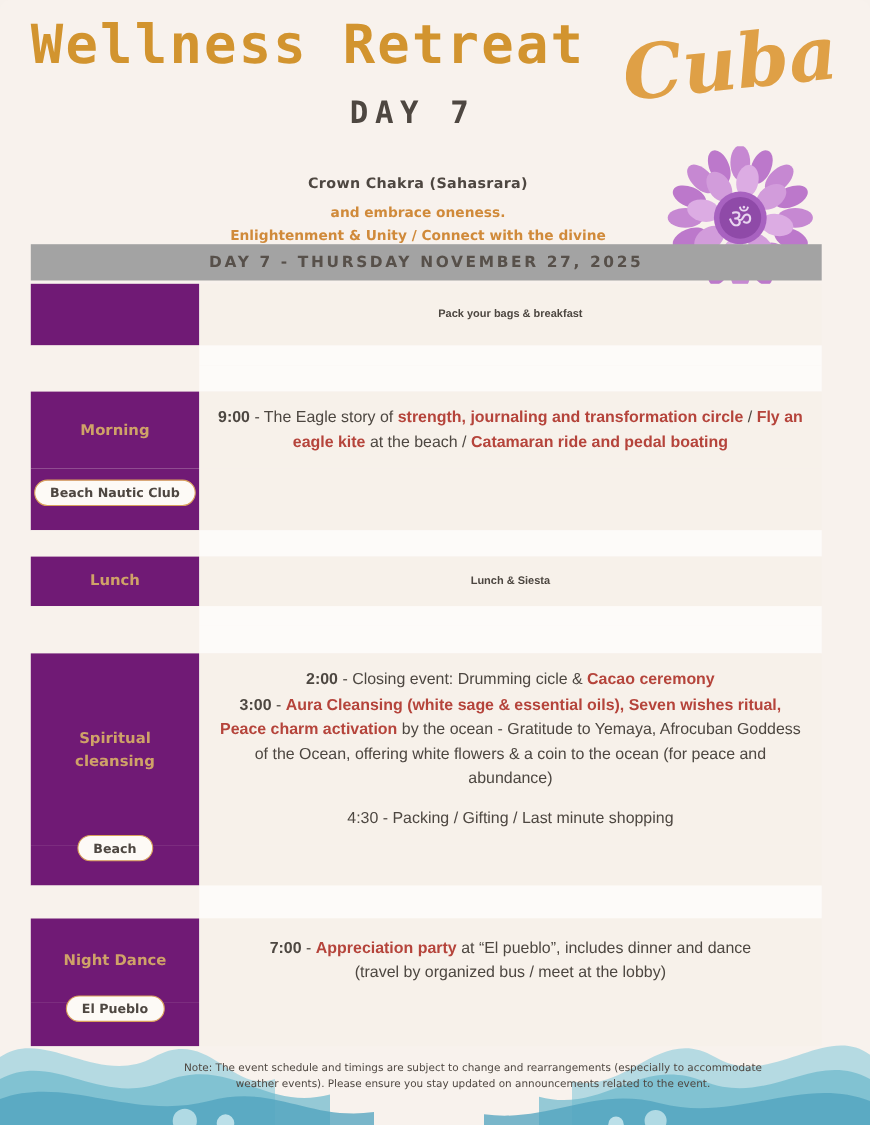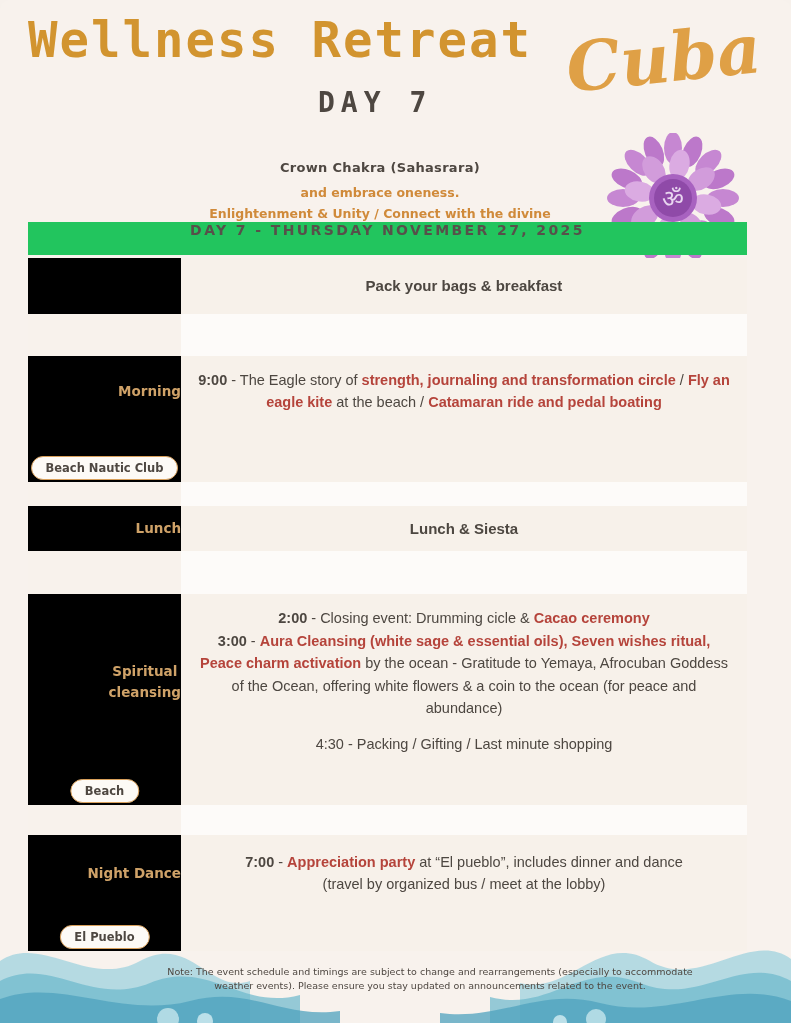--- a/index.html
+++ b/index.html
@@ -55,57 +55,57 @@
     font-family: "DejaVu Sans", sans-serif;
     font-weight: bold; font-size: 12.5px; color:#d08a3a; line-height: 1.65;
   }
 
   
   .mandala { position:absolute; left: 603px; top: 133px; width: 140px; height: 130px; }
 
   
   .date-bar {
     position: absolute; left: 28px; top: 222px; width: 719px; height: 33px;
-    background: #22c55e;
-    display:flex; justify-content:center;
+    background: #a3a3a3;
+    display:flex; align-items:center; justify-content:center;
   }
   .date-bar span {
     font-family: "DejaVu Sans", sans-serif;
     font-weight: bold; font-size: 14px; letter-spacing: 2.4px; color:#57504a;
   }
 
   
   .schedule { position: absolute; left: 28px; top: 258px; width: 719px; }
   .row { display:flex; width: 719px; position: relative; }
   .cell-left {
     width: 153px; flex: 0 0 153px;
     display:flex; align-items:center; justify-content:center;
     position: relative;
   }
   .cell-right { flex: 1 1 auto; display:flex; align-items:center; justify-content:center; padding: 6px 14px; }
   .label {
     font-family: "DejaVu Sans", sans-serif;
     font-weight: bold; font-size: 13.5px; color:#cfa268; text-align:center; line-height:1.5;
   }
-  .beige { background:#000000;justify-content:flex-end; }
+  .beige { background:#701a75; }
   .cream { background:#f7f1ea; }
   .white { background:#fdfbf9; }
   .blank { background:#f8f2ec; }
 
   .body-text {
     font-family: "Liberation Sans", sans-serif;
     font-size: 14.5px; color:#4d4741; text-align:center; line-height:1.55;
   }
-  .body-text.bigger { font-size: 15px; }
+  .body-text.bigger { font-size: 10px; }
   .hl { color:#b5443b; font-weight:bold; }
   .bold { font-weight: bold; }
 
   
   .pill {
-    position:absolute; bottom: 2px; left: 50%; transform: translateX(-50%);
+    position:absolute; bottom: 22px; left: 50%; transform: translateX(-50%);
     border: 1.5px solid #d9a05b; border-radius: 13px;
     background: #fdfaf6;
     padding: 4px 14px;
     font-family: "DejaVu Sans", sans-serif;
     font-weight: bold; font-size: 11.5px; color: #4e4741;
     white-space: nowrap;
   }
   .pill-row { position: relative; }
 
   

